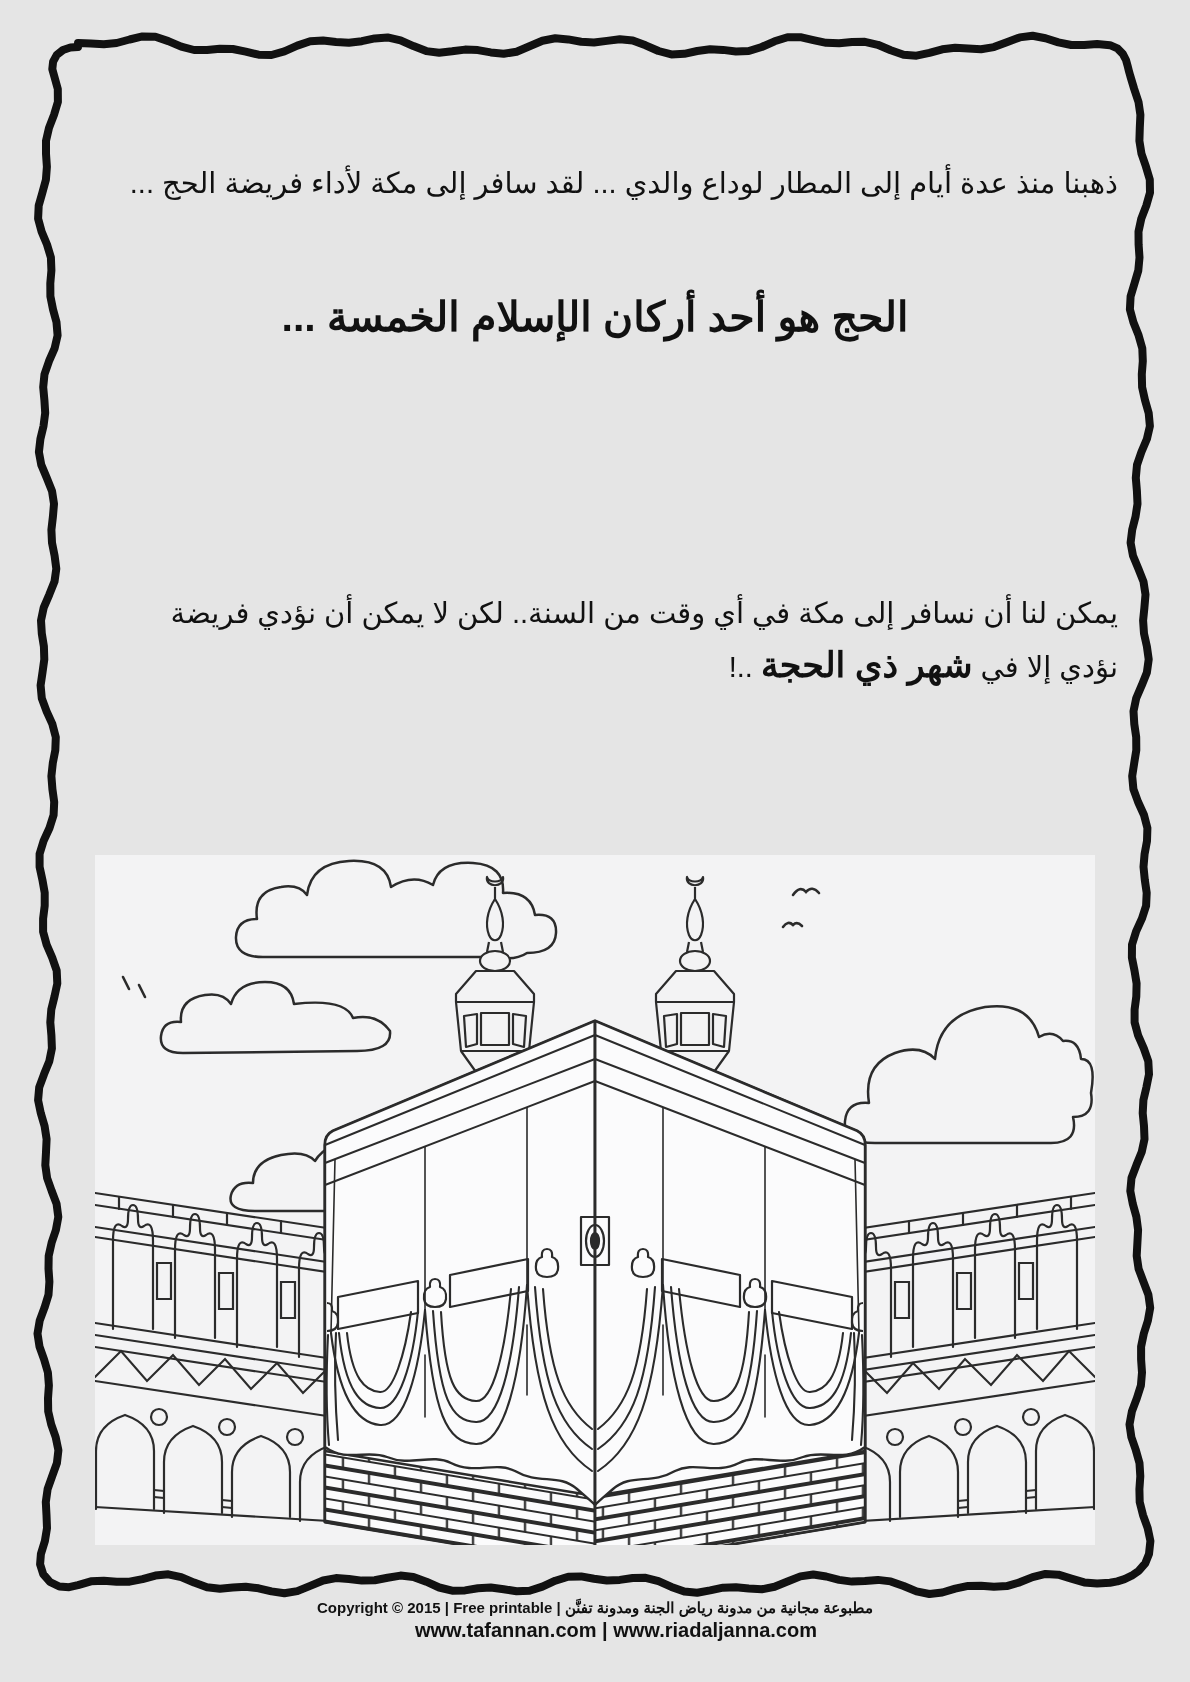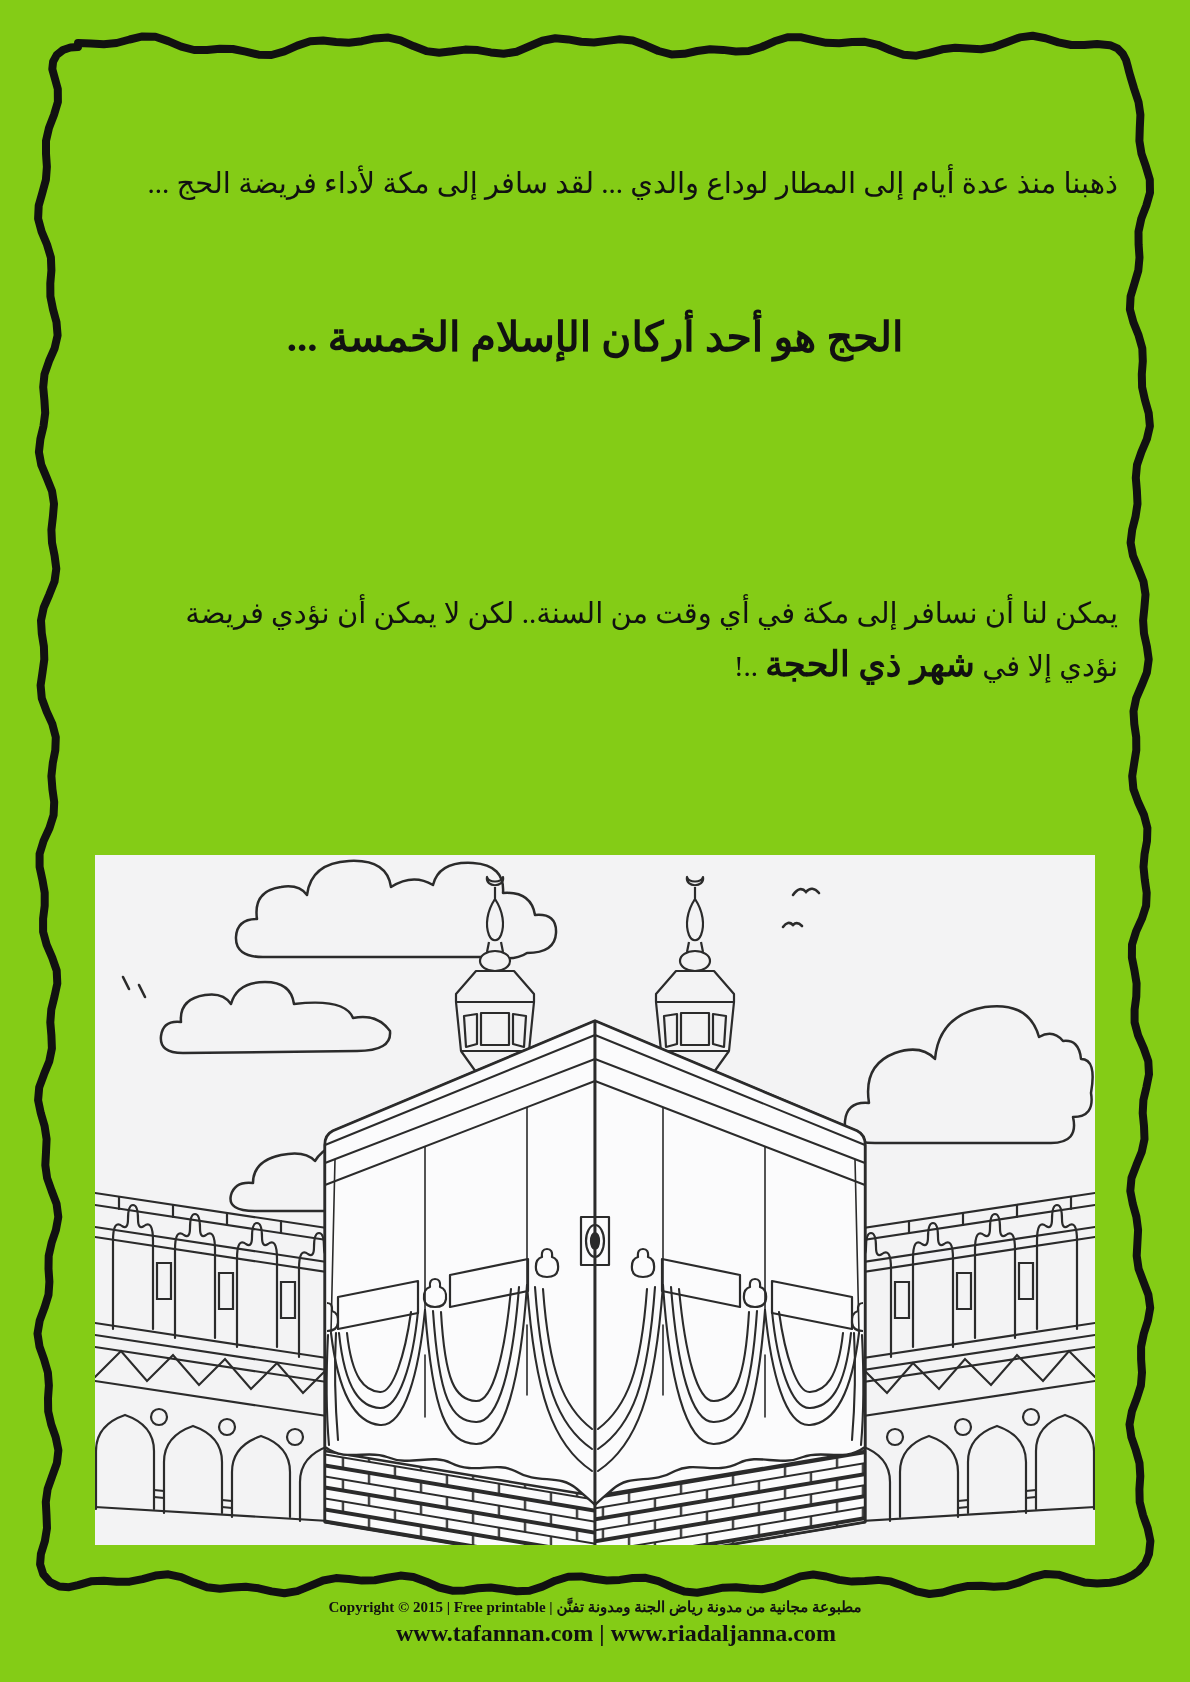--- a/index.html
+++ b/index.html
@@ -1,28 +1,28 @@
 <!DOCTYPE html>
 <html lang="ar"><head>
 <meta charset="utf-8">
 <style>
   html,body{margin:0;padding:0;background:#ffffff;}
-  .page{position:relative;width:1190px;height:1682px;background:#84cc16;overflow:hidden;
-        font-family:Liberation Serif, serif;color:#111;}
+  .page{position:relative;width:1190px;height:1682px;background:#e5e5e5;overflow:hidden;
+        font-family:Liberation Sans, sans-serif;color:#111;}
   .border-svg{position:absolute;left:0;top:0;width:1190px;height:1682px;pointer-events:none;}
   .txt{position:absolute;left:72px;right:72px;direction:rtl;}
   .para1{top:160px;font-size:29px;line-height:1.62;text-align:justify;text-align-last:right;font-weight:500;}
-  .heading{top:293px;text-align:center;font-size:41px;font-weight:800;letter-spacing:-1px;margin-top:20px;}
+  .heading{top:293px;text-align:center;font-size:41px;font-weight:800;letter-spacing:-1px;}
   .para2{top:394px;font-size:29px;line-height:1.70;text-align:justify;text-align-last:right;font-weight:500;}
   .para3{top:590px;font-size:29px;line-height:1.62;text-align:right;font-weight:500;}
   .para3 .bold-part{font-size:35px;font-weight:800;letter-spacing:-1px;margin-top:24px;}
   .illustration{position:absolute;left:95px;top:855px;width:1000px;height:690px;}
   .footer{position:absolute;left:0;right:0;top:1598px;text-align:center;direction:ltr;}
   .footer .f1{font-size:15px;font-weight:700;line-height:1.3;}
-  .footer .f2{font-size:24px;font-weight:700;line-height:1.25;padding-left:42px;}
+  .footer .f2{font-size:20px;font-weight:700;line-height:1.25;padding-left:42px;}
 </style>
 </head>
 <body>
 
 <div class="page">
 
   <svg class="border-svg" viewBox="0 0 1190 1682">
     <path id="wavy-border-path" d="M78.0,43.0L90.9,43.5L103.8,44.3L116.7,43.0L129.6,39.5L142.5,36.4L155.4,36.8L168.3,41.1L181.2,46.6L194.1,50.0L207.0,50.1L219.9,48.7L232.8,49.0L245.7,51.6L258.6,54.7L271.5,55.0L284.4,51.3L297.3,45.6L310.2,41.3L323.1,40.5L336.0,42.0L348.9,42.8L361.8,41.2L374.7,38.4L387.6,37.4L400.5,40.4L413.4,46.1L426.3,51.1L439.2,52.7L452.1,51.3L465.0,49.6L477.9,50.1L490.8,52.4L503.7,53.8L516.6,51.7L529.5,46.3L542.4,40.8L555.3,38.3L568.2,39.4L581.1,41.8L594.0,42.5L606.9,40.9L619.8,39.3L632.7,40.5L645.6,45.3L658.5,51.0L671.4,54.4L684.3,53.8L697.2,51.0L710.1,49.2L723.0,49.9L735.9,51.5L748.8,51.0L761.7,47.0L774.6,41.3L787.5,37.2L800.4,37.2L813.3,40.1L826.2,42.8L839.1,43.3L852.0,42.0L864.9,41.8L877.8,44.8L890.7,50.3L903.6,54.8L916.5,55.7L929.4,52.9L942.3,49.3L955.2,47.8L968.1,48.5L981.0,49.2L993.9,47.1L1006.8,42.2L1019.7,37.4L1032.6,35.8L1045.5,38.2L1058.4,42.4L1071.3,45.0L1084.2,45.0L1097.1,44.1L1110.0,45.2L1110.0,45.2L1117.4,48.4L1122.8,53.8L1126.0,60.0L1127.6,65.8L1128.9,70.9L1130.3,76.0L1130.3,76.0L1134.2,89.0L1138.5,101.9L1140.4,114.9L1139.8,127.9L1139.4,140.8L1141.5,153.8L1146.0,166.8L1149.8,179.7L1150.0,192.7L1146.3,205.6L1141.3,218.6L1138.5,231.6L1138.6,244.5L1139.5,257.5L1138.3,270.5L1134.5,283.4L1130.6,296.4L1129.9,309.4L1133.4,322.3L1138.6,335.3L1142.3,348.3L1142.8,361.2L1141.8,374.2L1142.1,387.2L1145.0,400.1L1148.7,413.1L1149.9,426.1L1146.9,439.0L1141.4,452.0L1137.0,464.9L1135.8,477.9L1136.9,490.9L1137.5,503.8L1135.5,516.8L1132.2,529.8L1130.6,542.7L1133.0,555.7L1138.4,568.7L1143.5,581.6L1145.5,594.6L1144.4,607.6L1143.1,620.5L1144.0,633.5L1146.9,646.5L1148.7,659.4L1146.9,672.4L1141.7,685.4L1136.2,698.3L1133.5,711.3L1134.3,724.2L1136.2,737.2L1136.3,750.2L1134.2,763.1L1132.2,776.1L1133.4,789.1L1138.1,802.0L1144.0,815.0L1147.4,828.0L1147.0,840.9L1144.6,853.9L1143.5,866.9L1144.8,879.8L1146.7,892.8L1146.1,905.8L1141.9,918.7L1136.0,931.7L1132.0,944.6L1131.9,957.6L1134.5,970.6L1136.6,983.5L1136.3,996.5L1134.6,1009.5L1134.6,1022.4L1138.1,1035.4L1143.8,1048.4L1148.3,1061.3L1149.0,1074.3L1146.4,1087.3L1143.4,1100.2L1142.7,1113.2L1144.0,1126.2L1144.5,1139.1L1141.7,1152.1L1136.4,1165.1L1131.5,1178.0L1130.3,1191.0L1132.8,1203.9L1136.4,1216.9L1138.1,1229.9L1137.4,1242.8L1136.7,1255.8L1138.6,1268.8L1143.4,1281.7L1148.4,1294.7L1150.2,1307.7L1147.9,1320.6L1143.8,1333.6L1141.1,1346.6L1141.1,1359.5L1142.0,1372.5L1140.9,1385.5L1136.8,1398.4L1131.9,1411.4L1129.5,1424.4L1131.4,1437.3L1135.9,1450.3L1139.5,1463.2L1140.3,1476.2L1139.4,1489.2L1139.7,1502.1L1143.0,1515.1L1147.7,1528.1L1150.4,1541.0L1149.0,1554.0L1149.0,1554.0L1145.2,1563.4L1138.9,1570.7L1131.7,1575.7L1124.5,1579.1L1117.4,1581.4L1110.0,1582.7L1110.0,1582.7L1097.1,1583.6L1084.2,1582.4L1071.3,1578.6L1058.4,1574.7L1045.5,1573.9L1032.6,1577.1L1019.7,1582.3L1006.8,1586.1L993.9,1586.8L981.0,1585.7L968.1,1585.9L955.2,1588.7L942.3,1592.5L929.4,1594.0L916.5,1591.4L903.6,1586.0L890.7,1581.4L877.8,1579.9L864.9,1580.9L852.0,1581.6L839.1,1579.9L826.2,1576.5L813.3,1574.5L800.4,1576.4L787.5,1581.5L774.6,1586.8L761.7,1589.3L748.8,1588.6L735.9,1587.2L723.0,1587.7L710.1,1590.4L697.2,1592.7L684.3,1591.6L671.4,1586.9L658.5,1581.2L645.6,1577.8L632.7,1578.0L619.8,1579.9L606.9,1580.5L594.0,1578.7L581.1,1576.4L568.2,1576.7L555.3,1580.7L542.4,1586.6L529.5,1590.8L516.6,1591.3L503.7,1589.2L490.8,1587.5L477.9,1588.3L465.0,1590.4L452.1,1590.7L439.2,1587.5L426.3,1581.7L413.4,1576.9L400.5,1575.6L387.6,1577.7L374.7,1580.2L361.8,1580.6L348.9,1579.0L336.0,1578.1L323.1,1580.5L310.2,1585.9L297.3,1591.1L284.4,1593.2L271.5,1591.4L258.6,1588.3L245.7,1586.7L232.8,1587.6L219.9,1588.7L207.0,1587.2L194.1,1582.6L181.2,1577.1L168.3,1574.3L155.4,1575.6L142.5,1579.1L129.6,1581.7L116.7,1581.8L103.8,1580.7L90.9,1581.3L78.0,1585.1L78.0,1585.1L69.1,1587.2L59.3,1586.5L50.0,1582.0L43.2,1574.1L40.1,1564.2L40.9,1554.0L40.9,1554.0L44.9,1541.0L47.0,1528.1L46.5,1515.1L45.8,1502.1L47.6,1489.2L52.2,1476.2L56.9,1463.2L58.4,1450.3L55.7,1437.3L51.2,1424.4L48.2,1411.4L48.0,1398.4L48.9,1385.5L47.9,1372.5L44.1,1359.5L39.5,1346.6L37.5,1333.6L39.7,1320.6L44.5,1307.7L48.5,1294.7L49.4,1281.7L48.5,1268.8L48.7,1255.8L51.6,1242.8L55.9,1229.9L58.3,1216.9L56.6,1203.9L51.7,1191.0L47.1,1178.0L45.3,1165.1L46.0,1152.1L46.6,1139.1L44.6,1126.2L40.8,1113.2L38.1,1100.2L39.2,1087.3L44.0,1074.3L49.3,1061.3L51.9,1048.4L51.4,1035.4L50.3,1022.4L51.3,1009.5L54.5,996.5L57.3,983.5L56.7,970.6L52.2,957.6L46.6,944.6L43.1,931.7L43.1,918.7L44.7,905.8L44.7,892.8L42.4,879.8L39.6,866.9L39.6,853.9L43.6,840.9L49.5,828.0L53.6,815.0L54.2,802.0L52.4,789.1L51.4,776.1L52.8,763.1L55.3,750.2L55.8,737.2L52.4,724.2L46.6,711.3L41.8,698.3L40.6,685.4L42.5,672.4L44.3,659.4L43.9,646.5L41.8,633.5L41.0,620.5L43.7,607.6L49.3,594.6L54.5,581.6L56.3,568.7L54.6,555.7L52.0,542.7L51.4,529.8L52.9,516.8L54.0,503.8L52.0,490.9L46.8,477.9L41.3,464.9L38.9,452.0L40.4,439.0L43.5,426.1L45.2,413.1L44.4,400.1L43.2,387.2L44.5,374.2L49.0,361.2L54.6,348.3L57.6,335.3L56.5,322.3L53.0,309.4L50.4,296.4L50.3,283.4L51.4,270.5L50.9,257.5L47.0,244.5L41.6,231.6L38.1,218.6L38.7,205.6L42.4,192.7L45.9,179.7L46.9,166.8L46.0,153.8L46.0,140.8L49.0,127.9L54.0,114.9L57.9,101.9L57.8,89.0L54.2,76.0L54.2,76.0L52.3,69.1L53.1,61.6L56.8,54.8L63.0,50.0L70.4,47.5L78.0,47.0Z" fill="none" stroke="#111" stroke-width="8" stroke-linejoin="round" stroke-linecap="round"></path>
   </svg>
 

